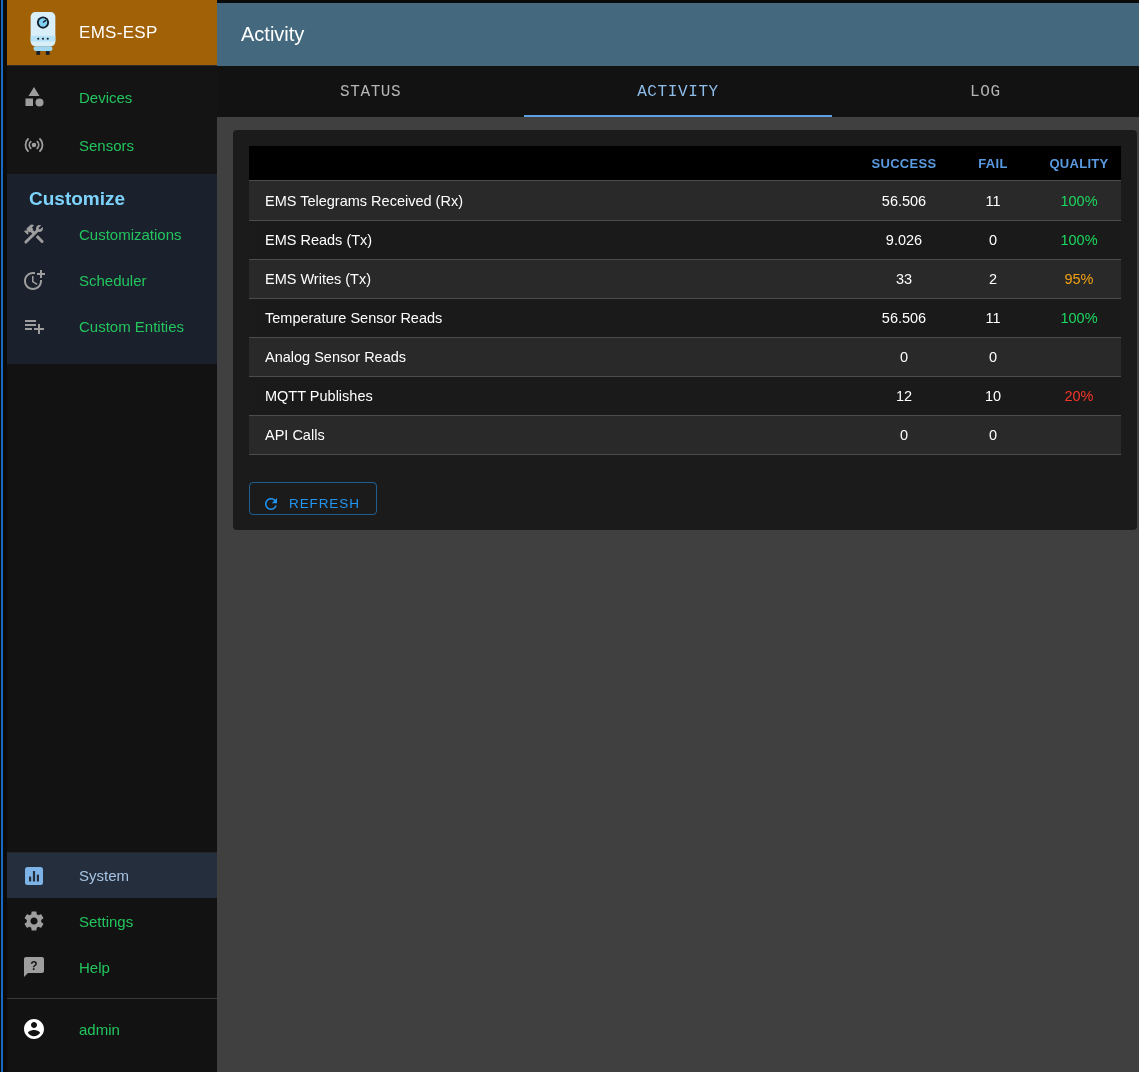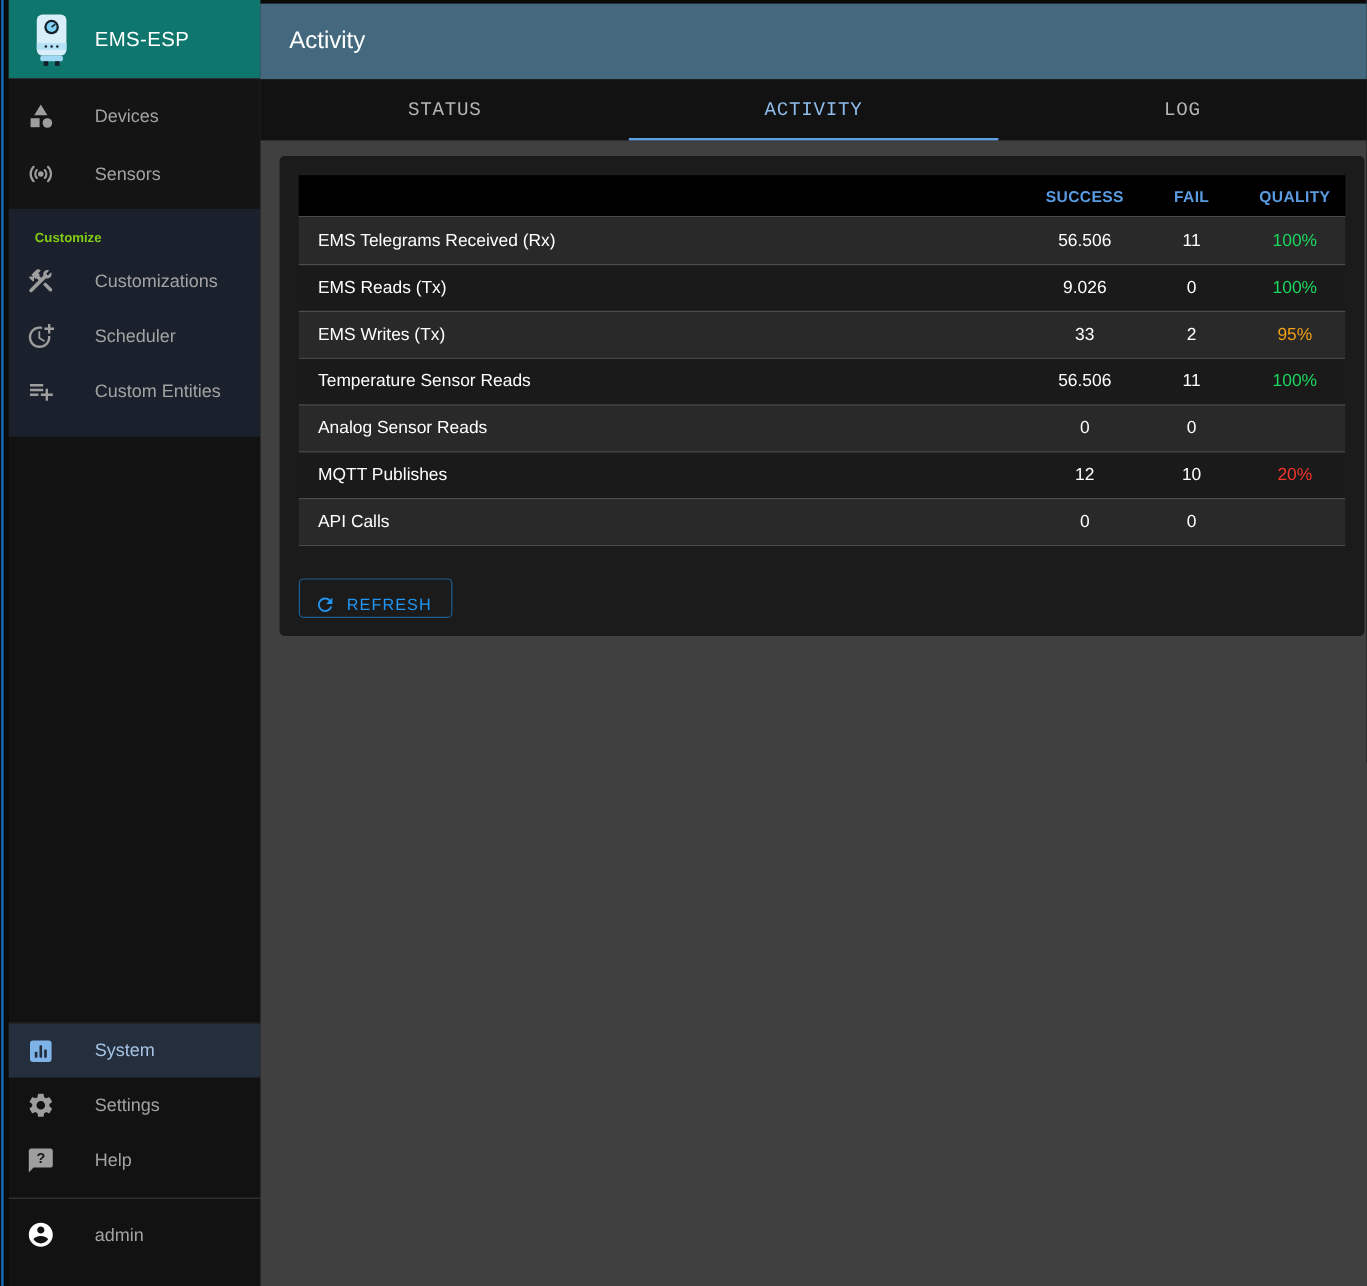--- a/index.html
+++ b/index.html
@@ -6,35 +6,35 @@
   html,body { background:#000; }
   body { width:1139px; height:1072px; font-family:"Liberation Sans", sans-serif; overflow:hidden; }
   .screen { display:flex; width:1139px; height:1072px; }
 
   
   .left-strip { width:7px; background:#0b0b0b; position:relative; flex:none; }
   .left-strip .blue-line { position:absolute; left:1px; top:0; width:2px; height:100%; background:#1a6ac2; }
 
   
   .sidebar { width:210px; flex:none; background:#121212; display:flex; flex-direction:column; }
-  .side-header { height:66px; flex:none; background:#0f766e; border-bottom:1px solid #2c2c2c;
+  .side-header { height:66px; flex:none; background:#a16207; border-bottom:1px solid #2c2c2c;
                  display:flex; align-items:center; padding-left:17px; }
   .side-header .logo-svg { width:38px; height:46px; flex:none; }
   .app-title { color:#ffffff; font-size:17px; font-weight:500; letter-spacing:.3px; margin-left:17px; }
 
   .side-item { height:46px; display:flex; align-items:center; padding-left:15px; cursor:pointer; }
   .side-item .icon { width:24px; height:24px; flex:none; display:flex; align-items:center; justify-content:center; }
   .side-item .icon svg { width:24px; height:24px; }
-  .side-label { color:#a3a3a3; font-size:15px; margin-left:33px; }
+  .side-label { color:#22c55e; font-size:15px; margin-left:33px; }
 
   .side-group-top { background:#141414; padding:7px 0 5px 0; }
   .side-group-top .side-item { height:48px; }
 
   .side-customize { background:#1b212c; padding:13px 0 15px 0; }
-  .section-label { color:#84cc16; font-size:11px; font-weight:bold; padding:0 0 0 22px; height:24px; line-height:24px; }
+  .section-label { color:#7dd3fc; font-size:19px; font-weight:bold; padding:0 0 0 22px; height:24px; line-height:24px; }
   .side-customize .side-item:first-of-type { margin-top:21px; }
 
   .side-spacer { flex:1; background:#121212; }
 
   .side-bottom { border-top:1px solid #262626; padding-bottom:8px; }
   .side-item.active { background:#242e3c; height:45px; }
   .side-item.active .side-label { color:#a6c3e3; }
 
   .side-user { border-top:1px solid #383838; padding-top:7px; flex:none; height:74px; }
 

